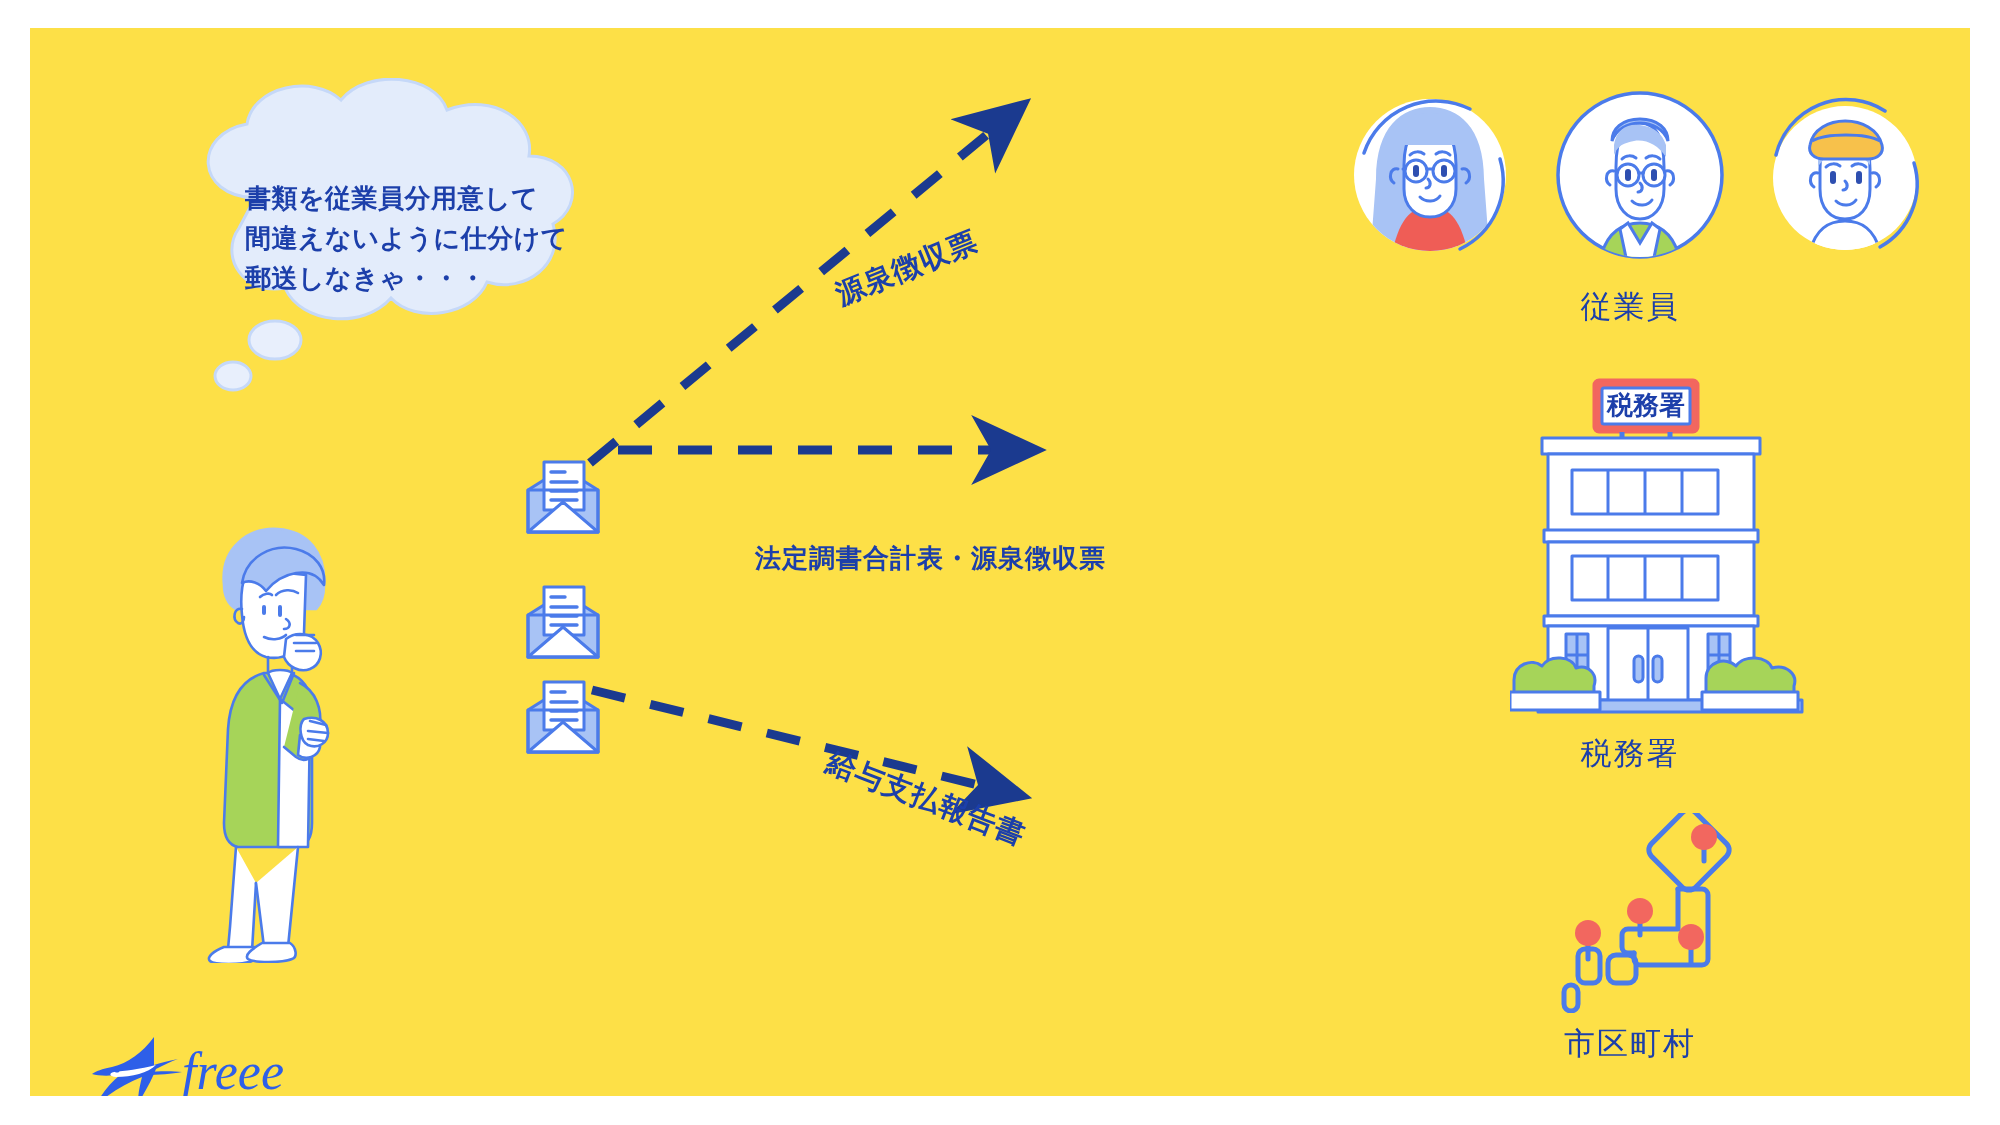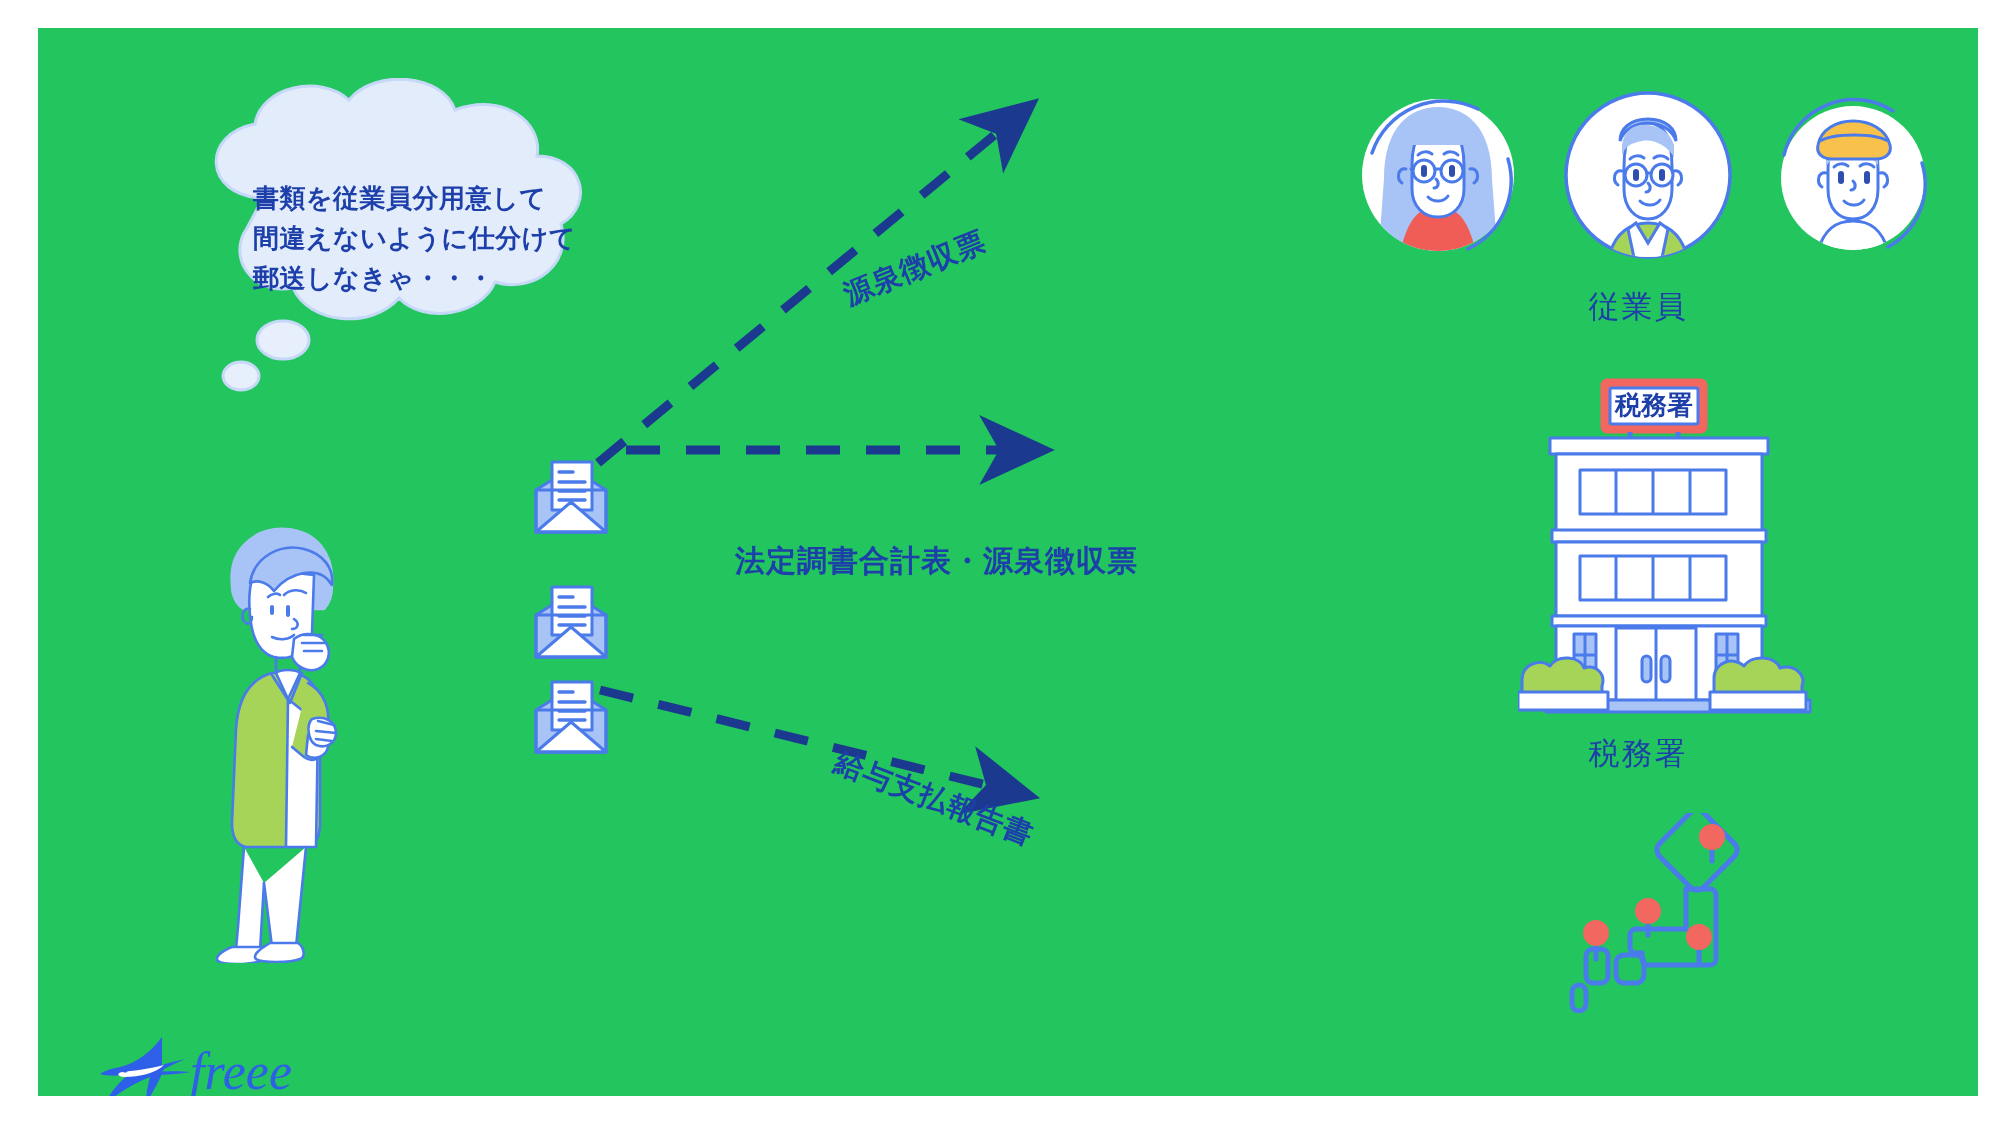--- a/index.html
+++ b/index.html
@@ -1,18 +1,18 @@
 <!DOCTYPE html>
 <html><head>
 <meta charset="utf-8">
 <style>
   html,body{margin:0;padding:0;background:#ffffff;}
   body{width:2000px;height:1125px;overflow:hidden;font-family:"Liberation Sans","DejaVu Sans",sans-serif;}
   #stage{position:relative;width:2000px;height:1125px;background:#ffffff;}
-  #panel{position:absolute;left:30px;top:28px;width:1940px;height:1068px;background:#22c55e;overflow:hidden;margin-left:8px;}
+  #panel{position:absolute;left:30px;top:28px;width:1940px;height:1068px;background:#fde047;overflow:hidden;}
 
   .abs{position:absolute;}
 
   
   #thought-bubble{left:105px;top:50px;width:480px;height:260px;}
   #bubble-text{left:215px;top:150px;width:360px;color:#1c3faa;font-weight:bold;font-size:26px;line-height:40px;letter-spacing:.5px;white-space:pre-line;}
 
   
   #person{left:150px;top:495px;width:200px;height:440px;}
 
@@ -21,21 +21,21 @@
   #envelope-1{left:492px;top:428px;}
   #envelope-2{left:492px;top:553px;}
   #envelope-3{left:492px;top:648px;}
 
   
   #arrows{left:0;top:0;width:1940px;height:1068px;pointer-events:none;}
 
   
   .arrow-label{color:#1c3faa;font-weight:bold;font-size:29px;letter-spacing:1px;white-space:nowrap;}
   #label-1{left:800px;top:250px;transform:rotate(-22deg);transform-origin:left top;}
-  #label-2{left:697px;top:513px;font-size:30px;}
+  #label-2{left:725px;top:513px;font-size:26px;}
   #label-3{left:805px;top:715px;transform:rotate(21deg);transform-origin:left top;}
 
   
   .node-label{color:#1c3faa;font-weight:normal;font-size:31px;letter-spacing:2px;text-align:center;width:360px;}
 
   #avatars{left:1310px;top:55px;width:600px;height:185px;}
   #label-employees{left:1420px;top:258px;}
 
   #building{left:1480px;top:350px;width:320px;height:345px;}
   #label-taxoffice{left:1420px;top:705px;}
@@ -330,20 +330,21 @@
         <line x1="38" y1="120" x2="38" y2="146"></line>
         <line x1="141" y1="124" x2="141" y2="150"></line>
       </g>
       <g fill="#f2675f">
         <circle cx="154" cy="24" r="13"></circle>
         <circle cx="90" cy="98" r="13"></circle>
         <circle cx="38" cy="120" r="13"></circle>
         <circle cx="141" cy="124" r="13"></circle>
       </g>
     </svg>
+    <div class="abs node-label" id="label-city">市区町村</div>
 
     <svg class="abs" id="freee-logo" viewBox="0 0 220 78">
       <g>
         <path d="M64 6 C52 22 38 32 22 36 C12 38 6 40 2 43 C8 45 18 45 30 44 C20 52 12 62 6 74 C20 62 36 52 52 46 C50 54 48 62 48 72 C56 60 62 48 66 38 C74 34 82 30 88 28 C78 30 70 32 64 34 C64 24 64 14 64 6 Z" fill="#2e5fe8"></path>
         <path d="M24 41 C34 40 50 38 66 34 C58 42 42 46 26 46 C20 46 18 42 24 41 Z" fill="#ffffff"></path>
         <circle cx="27" cy="39" r="2.6" fill="#2e5fe8"></circle>
         <path d="M56 41 C70 40 84 40 92 41 C82 43 68 44 56 44 Z" fill="#2e5fe8"></path>
       </g>
       <text x="92" y="58" fill="#2e5fe8" font-size="52" font-style="italic" font-family="Liberation Serif, serif">freee</text>
     </svg>

